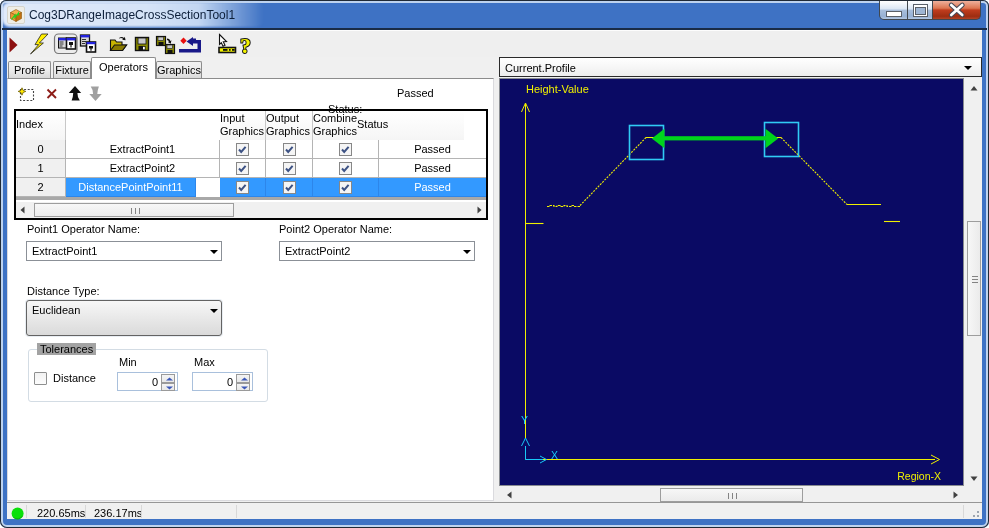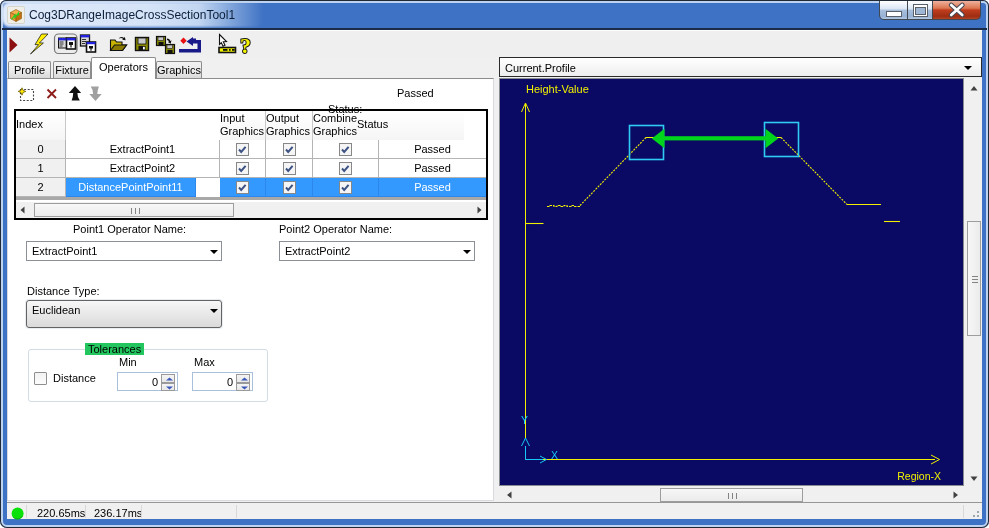--- a/index.html
+++ b/index.html
@@ -38,21 +38,21 @@
   .gh { position:absolute; top:0; height:45px; background:linear-gradient(#ffffff,#f7f7f7 55%,#eeeeee); border-right:1px solid #c8c8c8; border-bottom:1px solid #9e9e9e; box-shadow:0 1px 0 #fafafa; text-align:left; line-height:13px; }
   .gc { position:absolute; height:19px; border-right:1px solid #b4b4b4; border-bottom:1px solid #b4b4b4; text-align:center; line-height:18px; background:#fff; }
   .ri { background:#f0f0f0; }
   .sel { background:#3399ff !important; color:#fff; border-right-color:#2d86ea !important; border-bottom-color:#2d86ea !important; }
   
   .sbthumb { position:absolute; background:linear-gradient(#f7f7f7,#ebebeb); border:1px solid #9d9d9d; }
   
   .lbl { position:absolute; font-size:11px; white-space:nowrap; }
   .combo-flat { position:absolute; height:20px; background:#fff; border:1px solid #8b9097; font-size:11px; }
   .carrow { position:absolute; right:3px; top:8px; width:0; height:0; border-left:4px solid transparent; border-right:4px solid transparent; border-top:4px solid #000; }
-  .combo-3d { position:absolute; height:28px; background:linear-gradient(#f7f7f7,#dadada); border:1px solid #636363; border-radius:3px; box-shadow:0 0 0 1px #e8edf2; }
+  .combo-3d { position:absolute; height:36px; background:linear-gradient(#f7f7f7,#dadada); border:1px solid #636363; border-radius:3px; box-shadow:0 0 0 1px #e8edf2; }
   .ctext { position:absolute; left:5px; top:3px; }
   .spinbox { position:absolute; width:61px; height:19px; border:1px solid #a9c0dc; background:#fff; }
   .spinval { position:absolute; right:19px; top:3px; }
   .spinbtns { position:absolute; right:1px; top:1px; width:15px; height:15px; }
   .spb { position:absolute; left:0; width:14px; height:8.5px; background:linear-gradient(#f4f4f4,#e8e8e8); border:1px solid #9a9a9a; }
   .spb svg { position:absolute; left:3px; top:1px; }
   
   #rcombo { position:absolute; left:492px; top:27px; width:483px; height:20px; background:linear-gradient(#ffffff,#eeeeee); border:1px solid #2a2a2a; }
   #chart { position:absolute; left:492px; top:48px; width:465px; height:408px; border:1px solid #888b90; background:#0a0a64; }
   #vscroll { position:absolute; left:959px; top:48px; width:16px; height:408px; background:#f0f0f0; }
@@ -232,37 +232,37 @@
             <g stroke="#838383">
               <line x1="96.5" y1="4" x2="96.5" y2="10"></line>
               <line x1="100.5" y1="4" x2="100.5" y2="10"></line>
               <line x1="104.5" y1="4" x2="104.5" y2="10"></line>
             </g>
           </svg>
       </div>
     </div>
   </div>
   <div id="formarea" style="position:absolute;left:0;top:0;width:0;height:0;z-index:5;">
-    <div class="lbl" style="left:20px;top:193px;margin-left:46px;">Point1 Operator Name:</div>
+    <div class="lbl" style="left:20px;top:193px;">Point1 Operator Name:</div>
     <div class="combo-flat" style="left:19px;top:211px;width:196px;">
         <span class="ctext">ExtractPoint1</span>
         <div class="carrow"></div>
       </div>
     <div class="lbl" style="left:272px;top:193px;">Point2 Operator Name:</div>
     <div class="combo-flat" style="left:272px;top:211px;width:196px;">
         <span class="ctext">ExtractPoint2</span>
         <div class="carrow"></div>
       </div>
     <div class="lbl" style="left:20px;top:255px;">Distance Type:</div>
     <div class="combo-3d" style="left:19px;top:270px;width:196px;">
         <span class="ctext">Euclidean</span>
         <div class="carrow"></div>
       </div>
     <div style="position:absolute;left:21px;top:319px;width:240px;height:53px;border:1px solid #d3dce4;border-radius:3px;"></div>
-    <div class="lbl" style="left:30px;top:313px;background:#22c55e;padding:0 3px;margin-left:48px;">Tolerances</div>
+    <div class="lbl" style="left:30px;top:313px;background:#a3a3a3;padding:0 3px;">Tolerances</div>
     <div class="lbl" style="left:112px;top:326px;">Min</div>
     <div class="lbl" style="left:187px;top:326px;">Max</div>
     <div style="position:absolute;left:27px;top:342px;width:13px;height:13px;background:linear-gradient(#f2f2f2,#fcfcfc);border:1px solid #8e8f8f;border-radius:1px;"></div>
     <div class="lbl" style="left:46px;top:342px;">Distance</div>
     <div class="spinbox" style="left:110px;top:342px;">
       <span class="spinval">0</span>
       <div class="spinbtns">
         <div class="spb" style="top:0;">
             <svg width="9" height="6" viewBox="0 0 9 6">
               <polygon points="1,4.6 4.5,1.4 8,4.6" fill="#3a56b8"></polygon>

